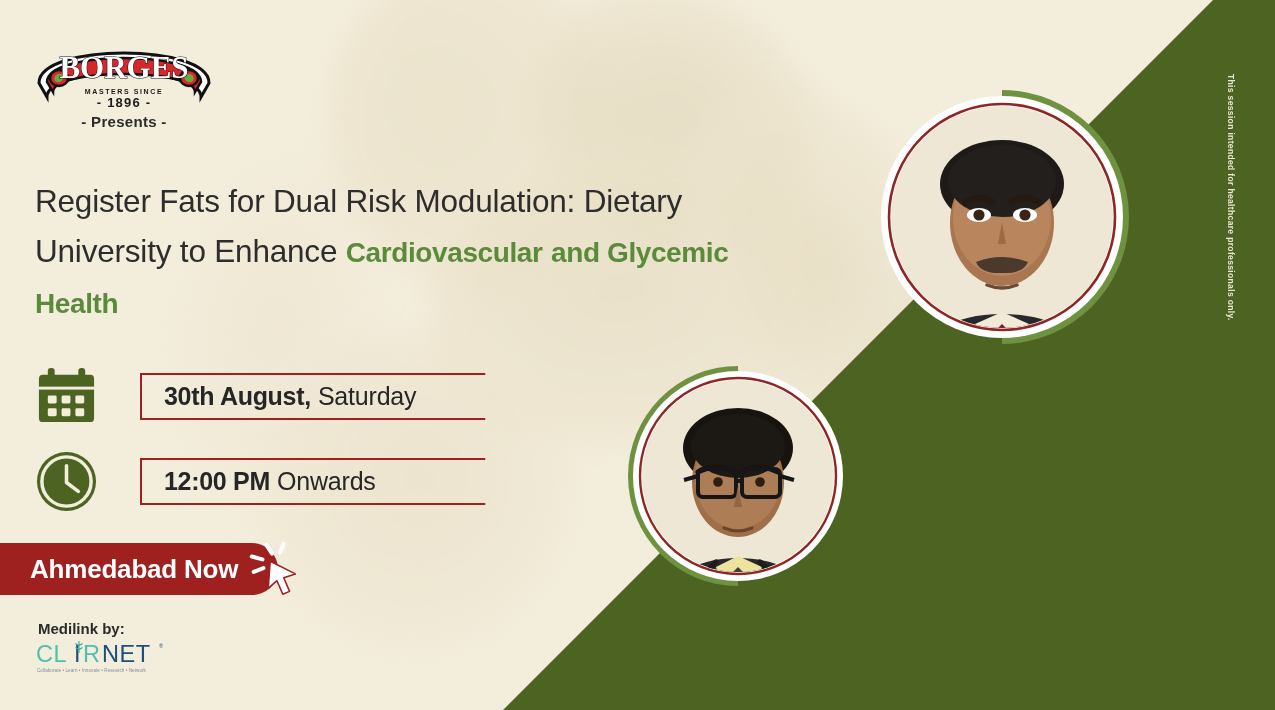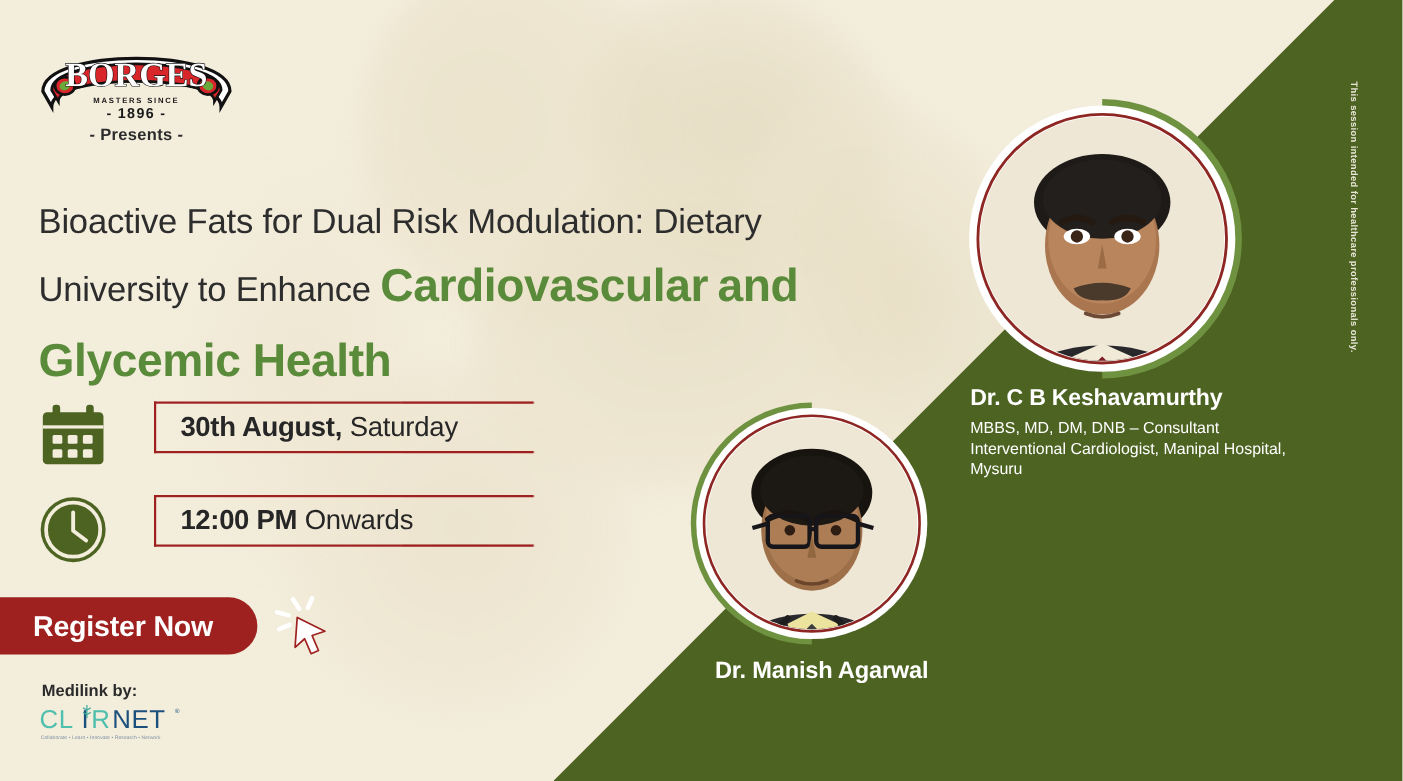--- a/index.html
+++ b/index.html
@@ -60,24 +60,24 @@
     text-align:center;
     font-size:15px; font-weight:600; color:#2b2b2b; letter-spacing:.3px;
   }
 
   
   .headline{
     position:absolute; left:35px; top:176px; width:760px;
     font-size:31.5px; line-height:1.6;
     color:#2d2d2d; font-weight:400; letter-spacing:-.2px;
   }
-  .headline .hl{ color:#5a8b3a; font-weight:800; font-size:42px; letter-spacing:-.4px; }
-
-  
-  .info-row{ position:absolute; display:flex; align-items:flex-start; }
+  .headline .hl{ color:#5a8b3a; font-weight:800; font-size:28px; letter-spacing:-.4px; }
+
+  
+  .info-row{ position:absolute; display:flex; align-items:center; }
   .row-date{ left:35px; top:365px; }
   .row-time{ left:35px; top:450px; }
 
   .ico{ width:63px; height:63px; flex:none; }
 
   .bar{
     position:relative;
     margin-left:42px;
     height:47px;
     min-width:345px;
@@ -156,21 +156,21 @@
       <ellipse cx="28" cy="53" rx="5" ry="4" fill="#6aa83a" transform="rotate(-25 28 53)"></ellipse>
       <ellipse cx="158" cy="53" rx="5" ry="4" fill="#6aa83a" transform="rotate(25 158 53)"></ellipse>
       <text x="93" y="53" text-anchor="middle" fill="#ffffff" font-family="Liberation Serif, serif" font-weight="bold" font-size="31" stroke="#111" stroke-width="1.1" paint-order="stroke">BORGES</text>
       <text x="93" y="69" text-anchor="middle" fill="#1a1a1a" font-family="Liberation Sans, sans-serif" font-weight="bold" font-size="7" letter-spacing="1.6">MASTERS SINCE</text>
       <text x="93" y="82" text-anchor="middle" fill="#1a1a1a" font-family="Liberation Sans, sans-serif" font-weight="bold" font-size="13" letter-spacing="1.2">- 1896 -</text>
     </svg>
     <div class="presents">- Presents -</div>
   </div>
 
   <div class="headline">
-    <span>Bioactive Fats for Dual Risk Modulation: Dietary</span>
+    <span>Register Fats for Dual Risk Modulation: Dietary</span>
     <span>University to Enhance</span>
     <span class="hl">Cardiovascular</span>
     <span class="hl">and Glycemic Health</span>
   </div>
 
   <div class="info-row row-date">
     <svg class="ico" viewBox="0 0 64 64">
       <rect x="4" y="10" width="56" height="48" rx="4" fill="#4d6322"></rect>
       <rect x="13" y="3" width="7" height="12" rx="3" fill="#4d6322"></rect>
       <rect x="44" y="3" width="7" height="12" rx="3" fill="#4d6322"></rect>
@@ -197,21 +197,21 @@
       <circle cx="32" cy="32" r="21" fill="#4d6322"></circle>
       <path d="M32 16 L32 33 L44 42" fill="none" stroke="#f3eddc" stroke-width="3.6" stroke-linecap="round" stroke-linejoin="round"></path>
     </svg>
     <div class="bar">
       <b>12:00 PM</b>
       <span>Onwards</span>
     </div>
   </div>
 
   <div class="register">
-    <span>Register Now</span>
+    <span>Ahmedabad Now</span>
   </div>
   <svg class="cursor-icon" viewBox="0 0 64 64">
     <g stroke="#ffffff" stroke-width="4.2" stroke-linecap="round">
       <line x1="28" y1="14" x2="22" y2="5"></line>
       <line x1="18" y1="20" x2="7" y2="17"></line>
       <line x1="19" y1="29" x2="9" y2="33"></line>
       <line x1="36" y1="13" x2="40" y2="4"></line>
     </g>
     <path d="M26 22 L52 35 L40 39 L46 53 L39 56 L33 42 L24 50 Z" fill="#ffffff" stroke="#9e2120" stroke-width="1.6" stroke-linejoin="round"></path>
   </svg>
@@ -300,22 +300,17 @@
         <rect x="118" y="107" width="38" height="28" rx="5"></rect>
         <line x1="112" y1="119" x2="118" y2="119"></line>
         <line x1="74" y1="114" x2="60" y2="118"></line>
         <line x1="156" y1="114" x2="170" y2="118"></line>
       </g>
       <path d="M114 124 L110 145 L118 145 Z" fill="#90673f"></path>
       <path d="M100 166 Q114 172, 128 166" stroke="#6a452c" stroke-width="3.2" fill="none" stroke-linecap="round"></path>
     </g>
   </svg>
 
-  <div class="sp sp1">
-    <div class="nm">Dr. C B Keshavamurthy</div>
-    <div class="cr">MBBS, MD, DM, DNB – Consultant Interventional Cardiologist, Manipal Hospital, Mysuru</div>
-  </div>
 
   <div class="sp sp2">
-    <div class="nm">Dr. Manish Agarwal</div>
   </div>
 
 </div>
 
 </body></html>

